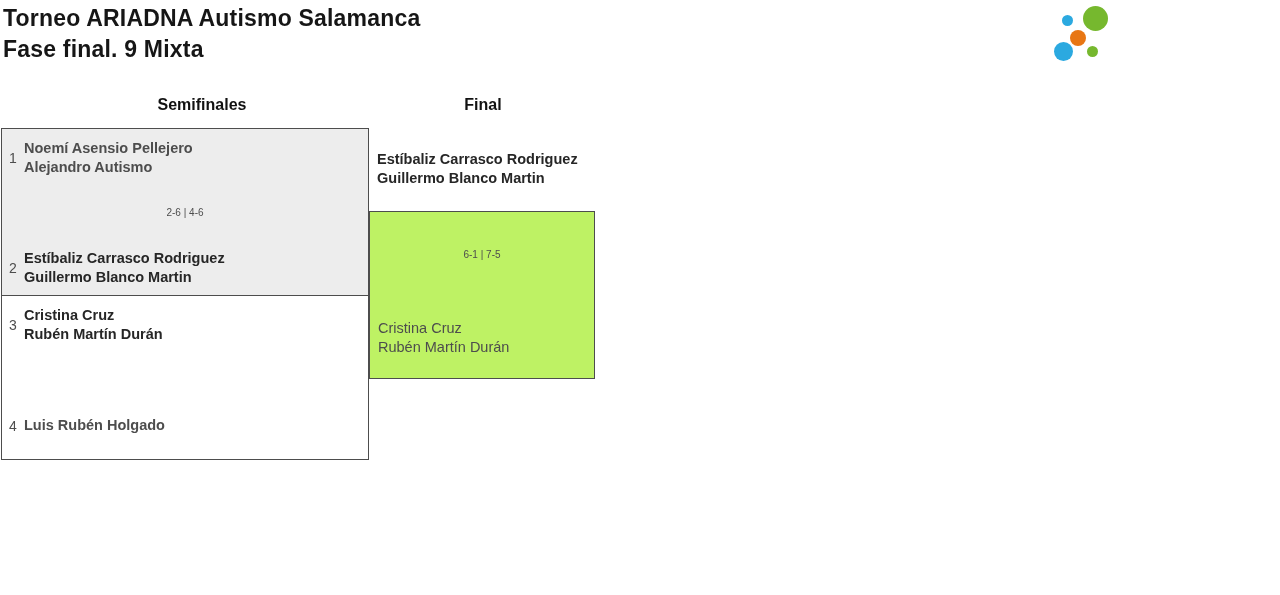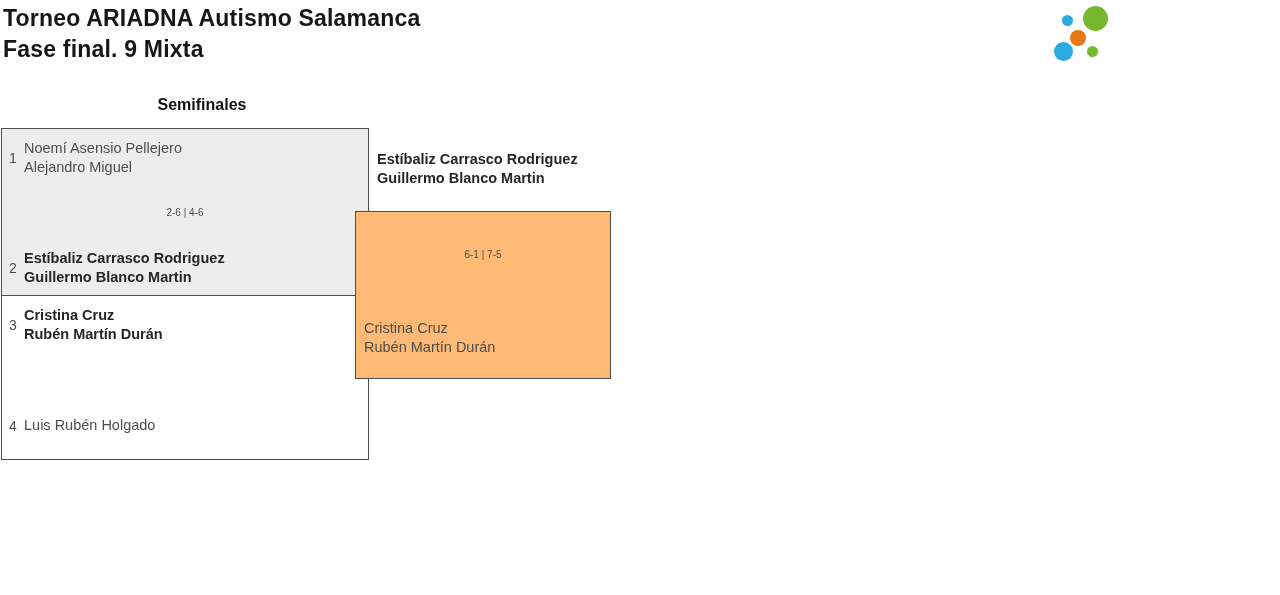--- a/index.html
+++ b/index.html
@@ -67,21 +67,21 @@
   .round-header.final { left: 370px; width: 226px; }
 
   
   .match-box {
     position: absolute;
     border: 1px solid #4d4d4d;
     box-sizing: border-box;
   }
   .sf1 { left: 1px;   top: 128px; width: 368px; height: 168px; background: #ededed; }
   .sf2 { left: 1px;   top: 295px; width: 368px; height: 165px; background: #ffffff; }
-  .fin { left: 355px; top: 211px; width: 256px; height: 168px; background: #fdba74; }
+  .fin { left: 369px; top: 211px; width: 226px; height: 168px; background: #bef264; }
 
   .slot {
     position: absolute;
     left: 0;
     right: 6px;
     display: flex;
     align-items: center;
   }
   .slot-top    { top: 10px; }
   .slot-bottom { top: 120px; }
@@ -90,21 +90,21 @@
     width: 22px;
     text-align: center;
     font-size: 14px;
     color: #4d4d4d;
   }
   .team {
     flex: 1;
     font-size: 14.5px;
     line-height: 19px;
     color: #4d4d4d;
-    font-weight: 400;
+    font-weight: 700;
   }
   .team.winner {
     color: #262626;
     font-weight: 700;
   }
   .score {
     position: absolute;
     left: 0;
     right: 0;
     text-align: center;
@@ -146,27 +146,28 @@
 
   <div class="logo">
     <span class="dot dot-blue-sm"></span>
     <span class="dot dot-green-lg"></span>
     <span class="dot dot-orange"></span>
     <span class="dot dot-blue-lg"></span>
     <span class="dot dot-green-sm"></span>
   </div>
 
   <div class="round-header semis">Semifinales</div>
+  <div class="round-header final">Final</div>
 
   <div class="match-box sf1">
     <div class="slot slot-top">
       <span class="seed">1</span>
       <div class="team">
         <div>Noemí Asensio Pellejero</div>
-        <div>Alejandro Miguel</div>
+        <div>Alejandro Autismo</div>
       </div>
     </div>
     <div class="score sf-score">2-6 | 4-6</div>
     <div class="slot slot-bottom">
       <span class="seed">2</span>
       <div class="team winner">
         <div>Estíbaliz Carrasco Rodriguez</div>
         <div>Guillermo Blanco Martin</div>
       </div>
     </div>

